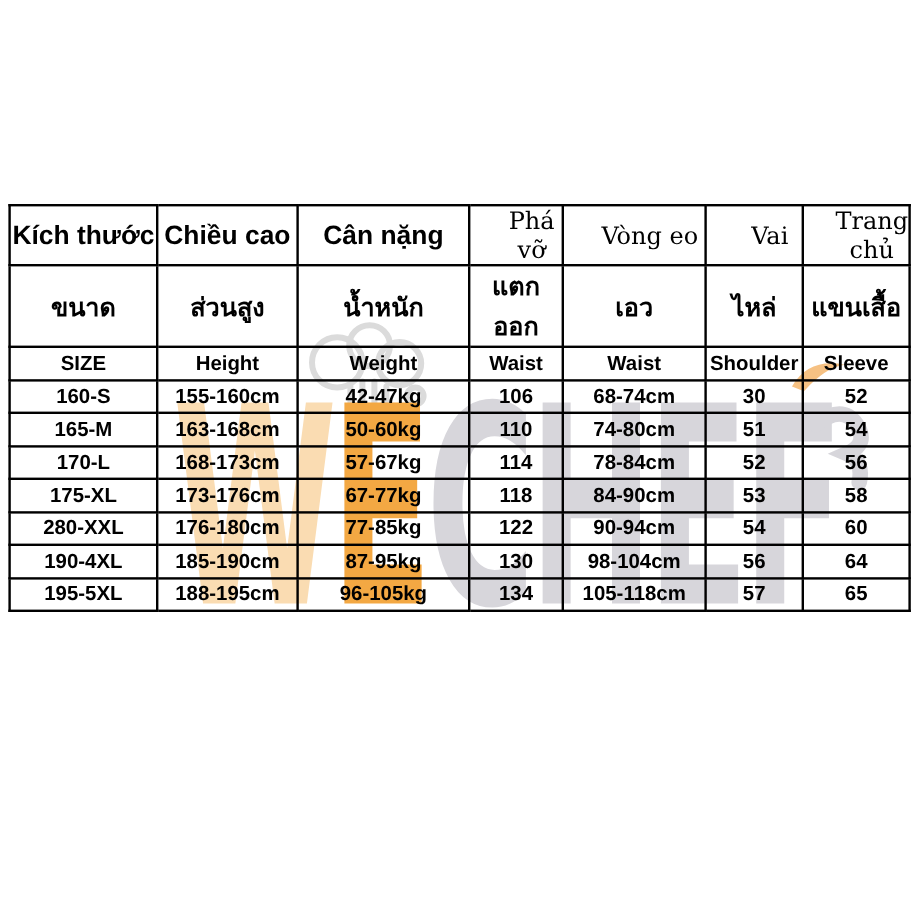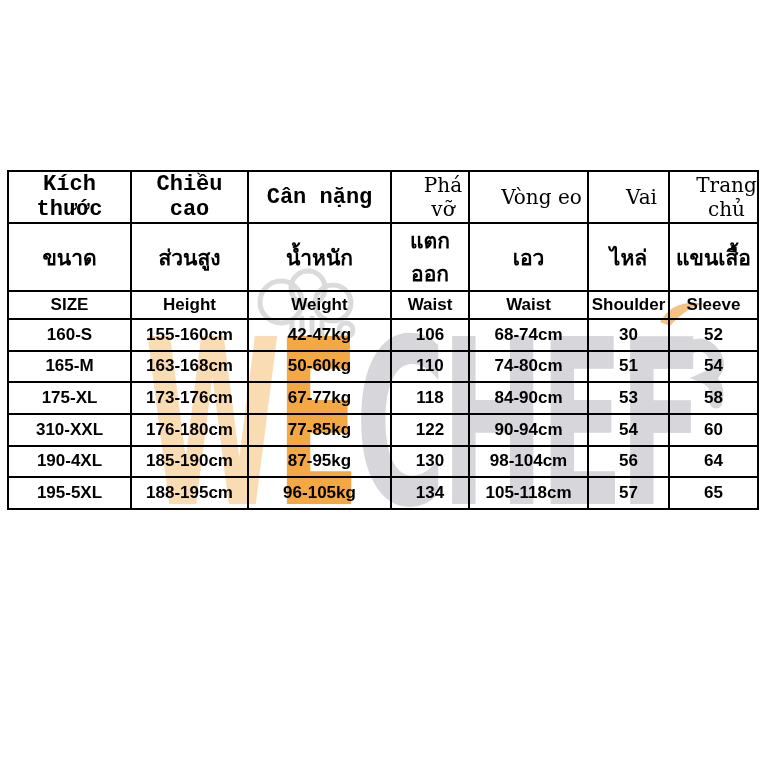--- a/index.html
+++ b/index.html
@@ -30,21 +30,21 @@
     text-align:center;
   }
   table.size-table td{
     border:2px solid #000;padding:0;vertical-align:middle;overflow:hidden;
   }
   tr.r-vi{height:45px;}
   tr.r-th{height:35px;}
   tr.r-en{height:28px;margin-top:32px;}
   tbody tr{height:19px;border-radius:10px;}
   tr.r-vi td.vi-sans{
-    font-family:Liberation Mono, monospace;
+    font-family:Liberation Sans, sans-serif;
     font-size:22px;font-weight:600;
   }
   tr.r-vi td.vi-serif{
     font-family:"DejaVu Serif","Liberation Serif",serif;
     font-size:20px;font-weight:400;padding-left:26px;
   }
   tr.r-th td{
     font-family:"DejaVu Sans","Liberation Sans",sans-serif;
     font-size:21px;font-weight:600;
   }
@@ -133,30 +133,39 @@
         <tr>
           <td>165-M</td>
           <td>163-168cm</td>
           <td>50-60kg</td>
           <td>110</td>
           <td>74-80cm</td>
           <td>51</td>
           <td>54</td>
         </tr>
         <tr>
+          <td>170-L</td>
+          <td>168-173cm</td>
+          <td>57-67kg</td>
+          <td>114</td>
+          <td>78-84cm</td>
+          <td>52</td>
+          <td>56</td>
+        </tr>
+        <tr>
           <td>175-XL</td>
           <td>173-176cm</td>
           <td>67-77kg</td>
           <td>118</td>
           <td>84-90cm</td>
           <td>53</td>
           <td>58</td>
         </tr>
         <tr>
-          <td>310-XXL</td>
+          <td>280-XXL</td>
           <td>176-180cm</td>
           <td>77-85kg</td>
           <td>122</td>
           <td>90-94cm</td>
           <td>54</td>
           <td>60</td>
         </tr>
         <tr>
           <td>190-4XL</td>
           <td>185-190cm</td>

